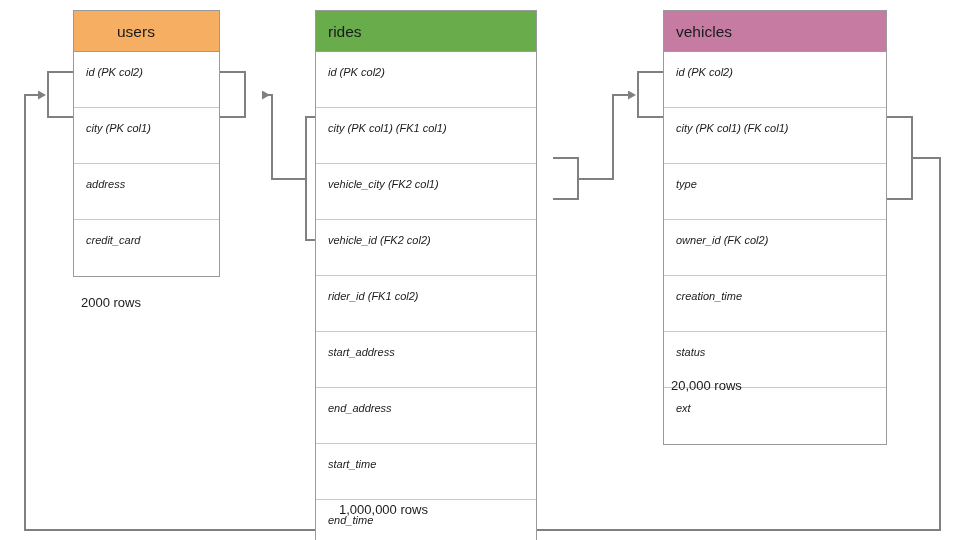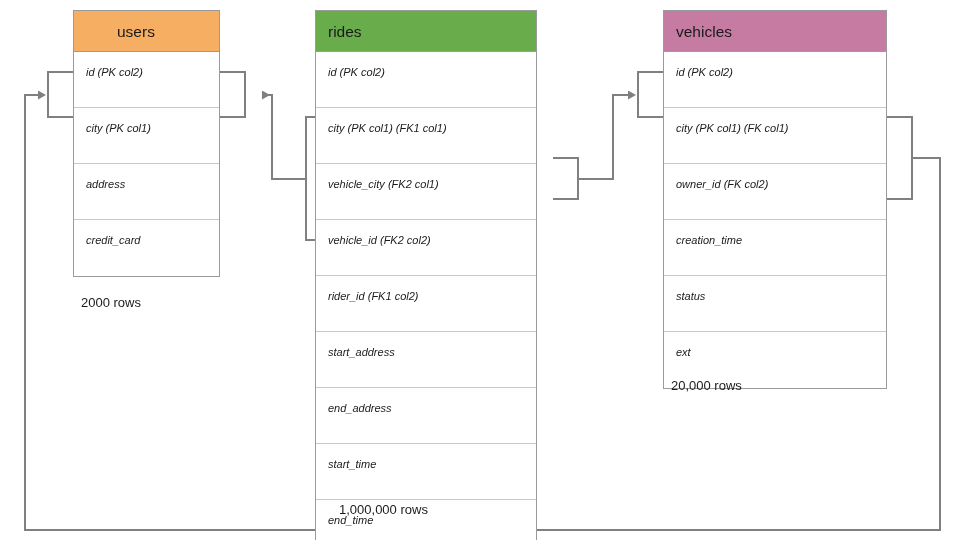--- a/index.html
+++ b/index.html
@@ -142,20 +142,21 @@
     <div class="tbl-row">start_time</div>
     <div class="tbl-row">end_time</div>
     <div class="tbl-row last">revenue</div>
   </div>
   <div class="row-count" style="left:339px; top:478px;">1,000,000 rows</div>
 
   <div class="table-box" style="left:663px; top:10px; width:224px;">
     <div class="tbl-header" style="background:#c57ba2;">vehicles</div>
     <div class="tbl-row">id (PK col2)</div>
     <div class="tbl-row">city (PK col1) (FK col1)</div>
+    <div class="tbl-row">type</div>
     <div class="tbl-row">owner_id (FK col2)</div>
     <div class="tbl-row">creation_time</div>
     <div class="tbl-row">status</div>
     <div class="tbl-row last">ext</div>
   </div>
   <div class="row-count" style="left:671px; top:354px;">20,000 rows</div>
 
 </div>
 
 </body></html>

